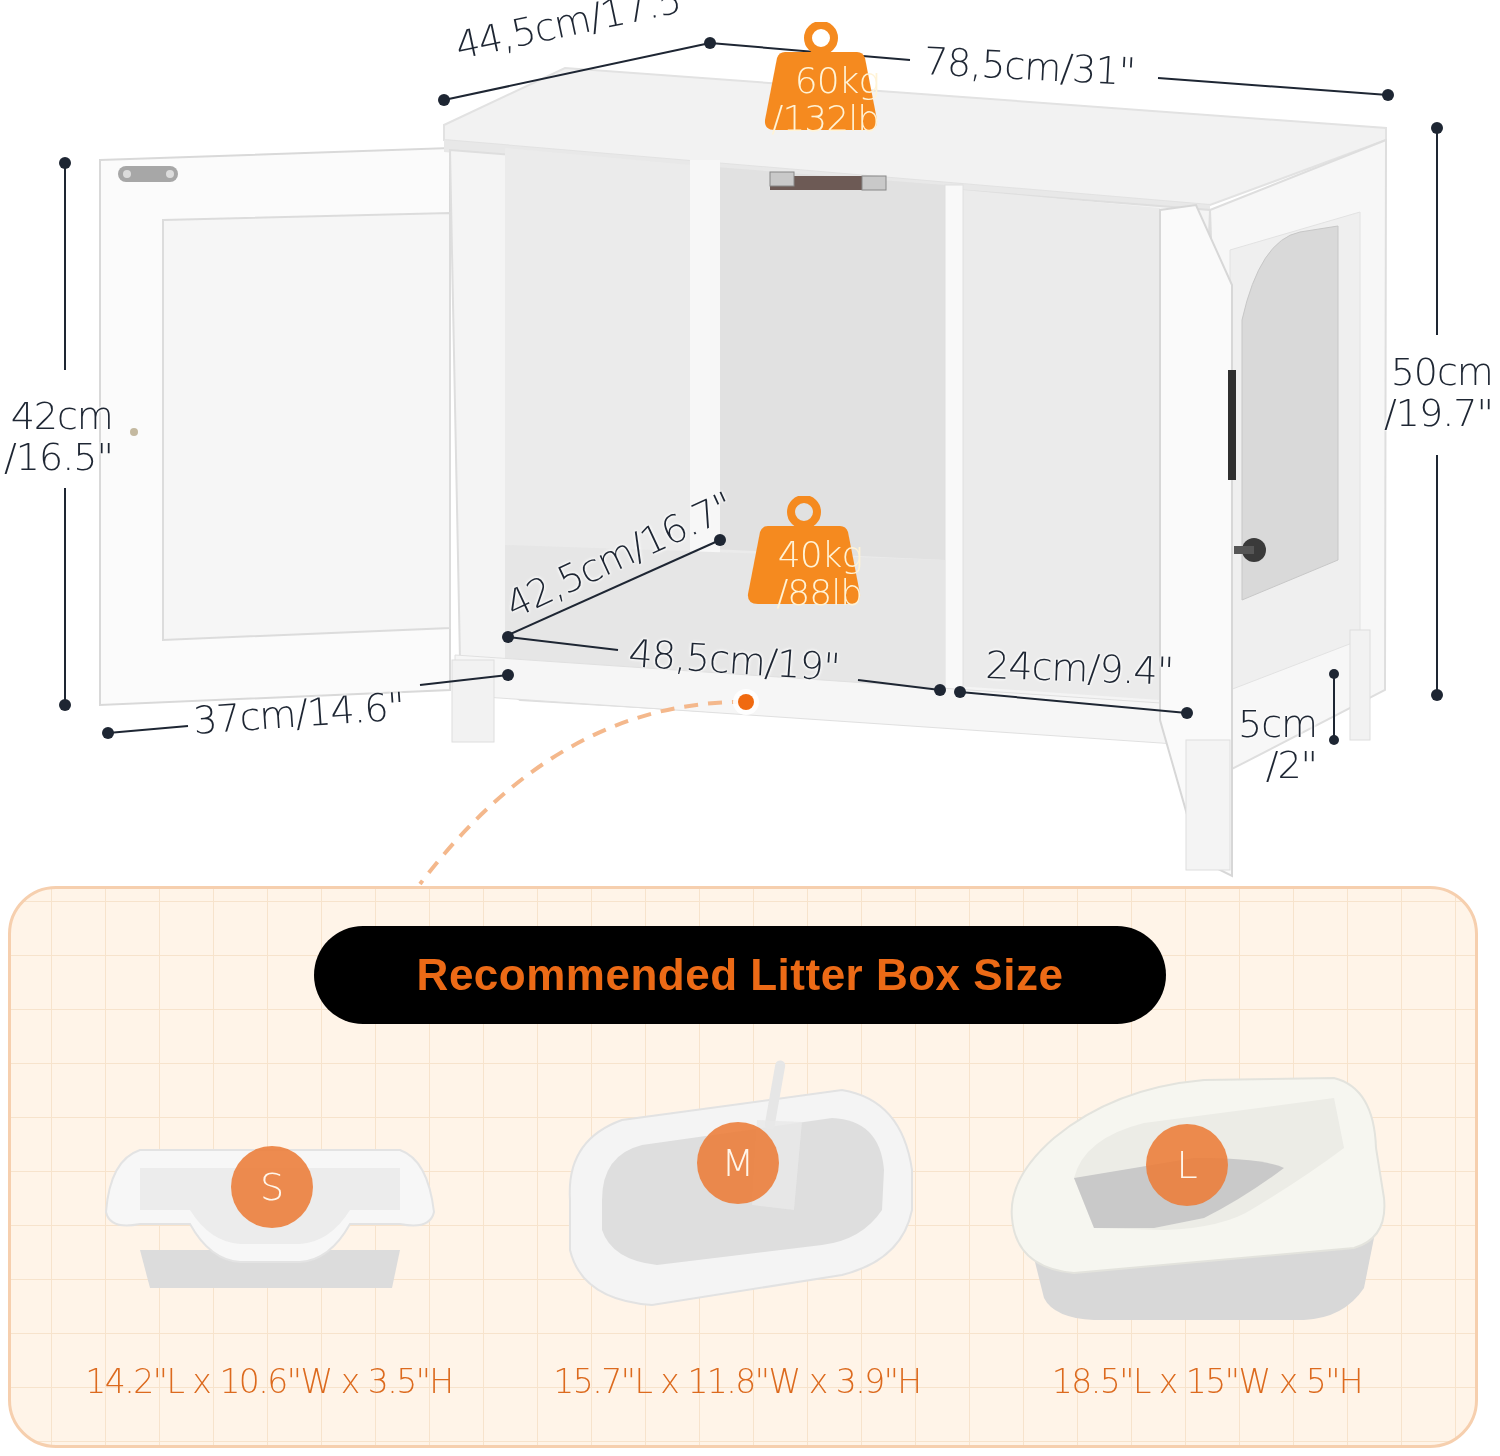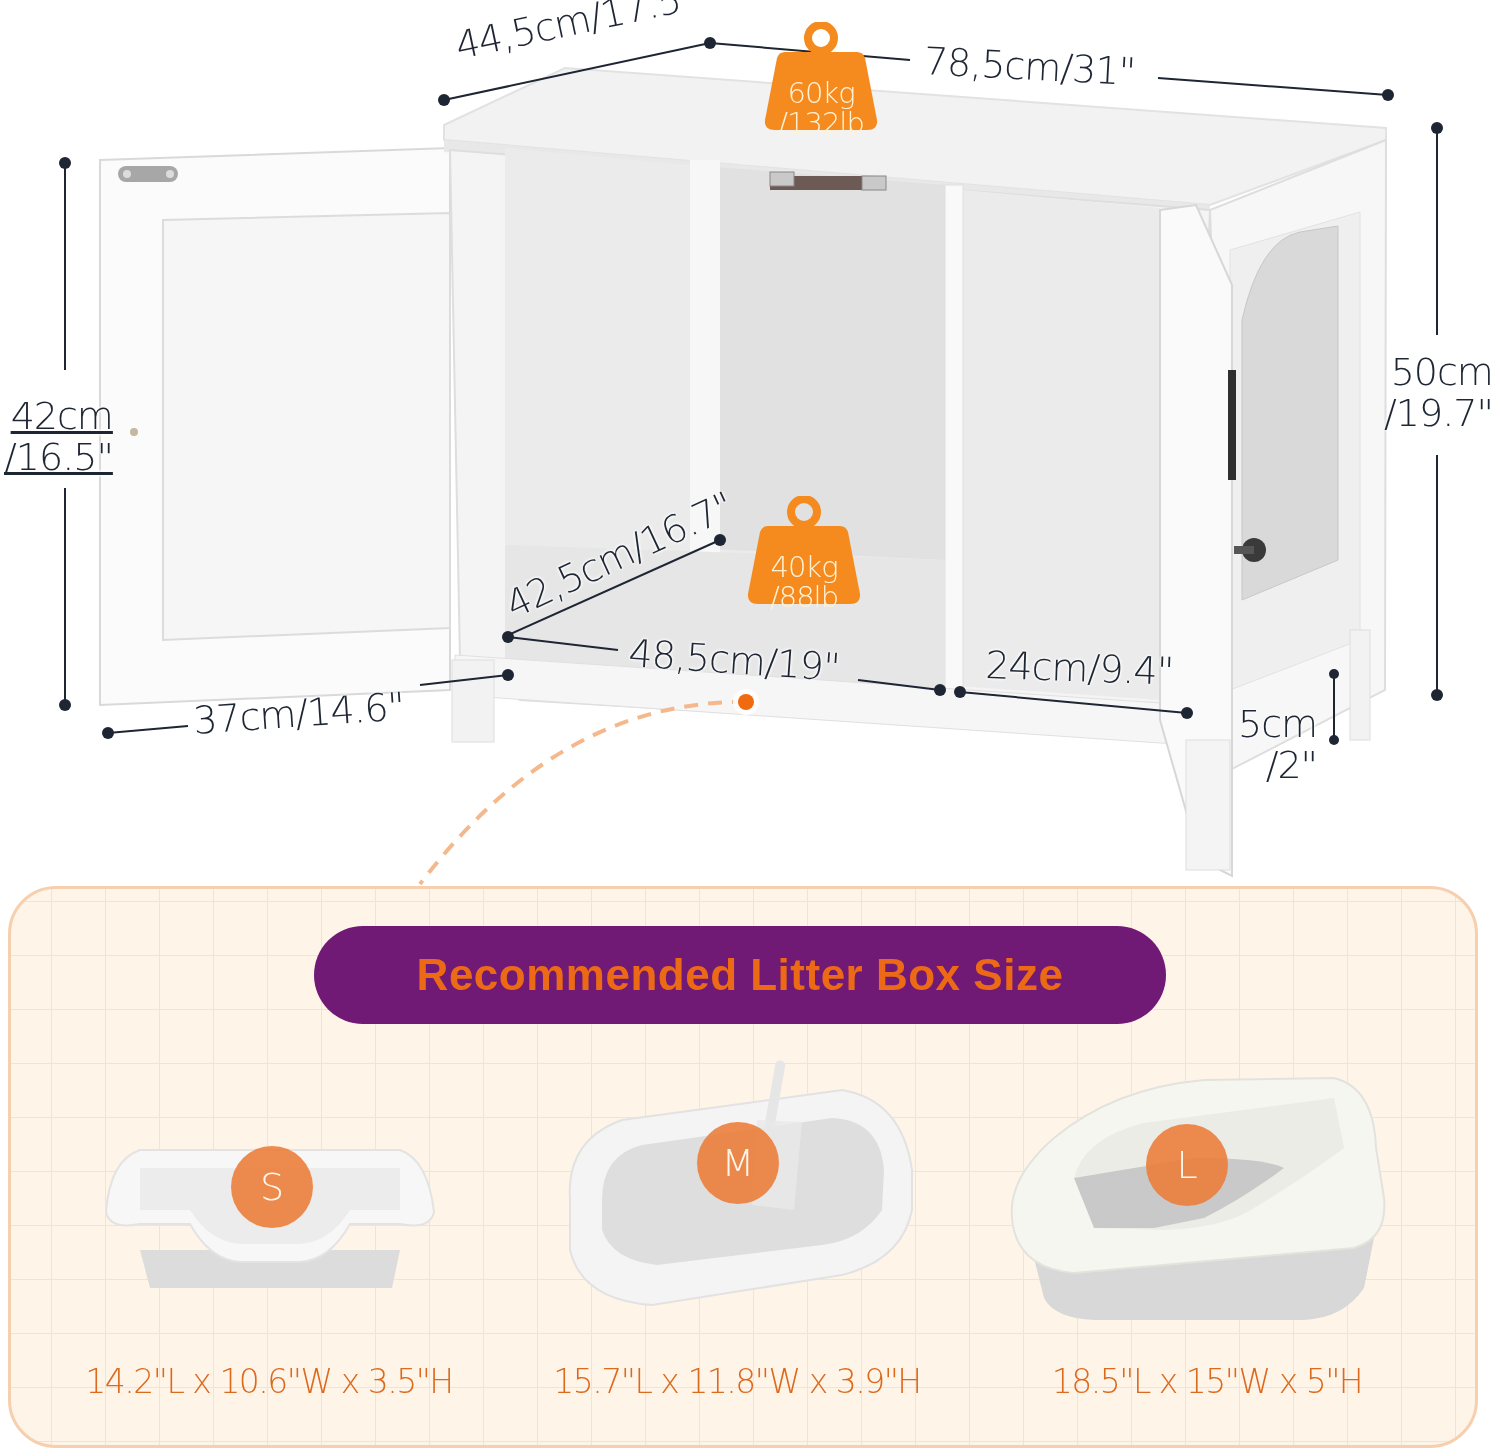--- a/index.html
+++ b/index.html
@@ -5,32 +5,32 @@
   html, body { margin:0; padding:0; background:#ffffff; }
   body { width:1500px; height:1456px; position:relative; overflow:hidden;
          font-family:"DejaVu Sans", "Liberation Sans", sans-serif; color:#1e2633; }
   .abs { position:absolute; }
   .dim { position:absolute; font-family:"DejaVu Sans", sans-serif; font-weight:200;
          color:#1e2633; font-size:38px; line-height:1; white-space:nowrap;
          text-shadow:0 0 3px #fff, 0 0 3px #fff, 0 0 4px #fff; letter-spacing:-1px; }
   .dim-2l { text-align:right; line-height:1.08; }
   svg.overlay { position:absolute; left:0; top:0; }
   .weight { position:absolute; width:116px; height:108px; }
-  .weight .wtxt { position:absolute; left:0; right:0; top:40px; text-align:center;
-                  color:#fff3d6; font-size:29px; line-height:1.05; font-weight:300;
-                  font-family:"DejaVu Sans", sans-serif; letter-spacing:-1px;margin-top:16px; }
+  .weight .wtxt { position:absolute; left:0; right:0; top:40px; text-align:right;
+                  color:#fff3d6; font-size:36px; line-height:1.05; font-weight:300;
+                  font-family:"DejaVu Sans", sans-serif; letter-spacing:-1px; }
   .panel { position:absolute; left:8px; top:886px; width:1470px; height:562px;
            border:3px solid #f6cfae; border-radius:48px; box-sizing:border-box;
            background-color:#fff4e8;
            background-image:
              linear-gradient(to right, #f7e3cc 1px, transparent 1px),
              linear-gradient(to bottom, #f7e3cc 1px, transparent 1px);
            background-size:54px 54px; background-position:40px 12px; overflow:hidden; }
   .title-pill { position:absolute; left:314px; top:926px; width:852px; height:98px;
-                background:#701a75; border-radius:49px; display:flex; align-items:center; justify-content:center; }
+                background:#000000; border-radius:49px; display:flex; align-items:center; justify-content:center; }
   .title-pill span { color:#ec6a16; font-size:44px; font-weight:bold; font-family:"Liberation Sans", sans-serif; letter-spacing:0.5px; }
   .size-label { position:absolute; color:#dc6a1e; font-size:33px; font-weight:200;
                 font-family:"DejaVu Sans", sans-serif; letter-spacing:-1.5px; white-space:nowrap; text-align:center; }
   .badge { position:absolute; width:82px; height:82px; border-radius:50%; background:rgba(236,124,56,0.88);
            color:#fff6ea; font-size:38px; font-weight:200; display:flex; align-items:center; justify-content:center;
            font-family:"DejaVu Sans", sans-serif; }
 </style>
 </head>
 <body>
 
@@ -112,21 +112,21 @@
   </g>
 
   <path d="M746,702 Q560,700 420,884" stroke="#f4b88c" stroke-width="4" stroke-dasharray="14,10" fill="none"></path>
   <circle cx="746" cy="702" r="13" fill="#ffffff" opacity="0.9"></circle>
   <circle cx="746" cy="702" r="8" fill="#f06a10"></circle>
 </svg>
 
 <div class="dim" style="left:452px; top:28px; transform:rotate(-12deg); transform-origin:left top;">44,5cm/17.5"</div>
 <div class="dim" style="left:925px; top:42px; transform:rotate(3deg); transform-origin:left top;">78,5cm/31"</div>
 
-<div class="dim dim-2l" style="left:4px; top:396px;text-decoration:underline;">
+<div class="dim dim-2l" style="left:4px; top:396px;">
   <div>42cm</div>
   <div>/16.5"</div>
 </div>
 <div class="dim dim-2l" style="left:1384px; top:352px;">
   <div>50cm</div>
   <div>/19.7"</div>
 </div>
 
 <div class="dim" style="left:192px; top:702px; transform:rotate(-4deg); transform-origin:left top;">37cm/14.6"</div>
 <div class="dim" style="left:500px; top:590px; transform:rotate(-25deg); transform-origin:left top;">42,5cm/16.7"</div>

